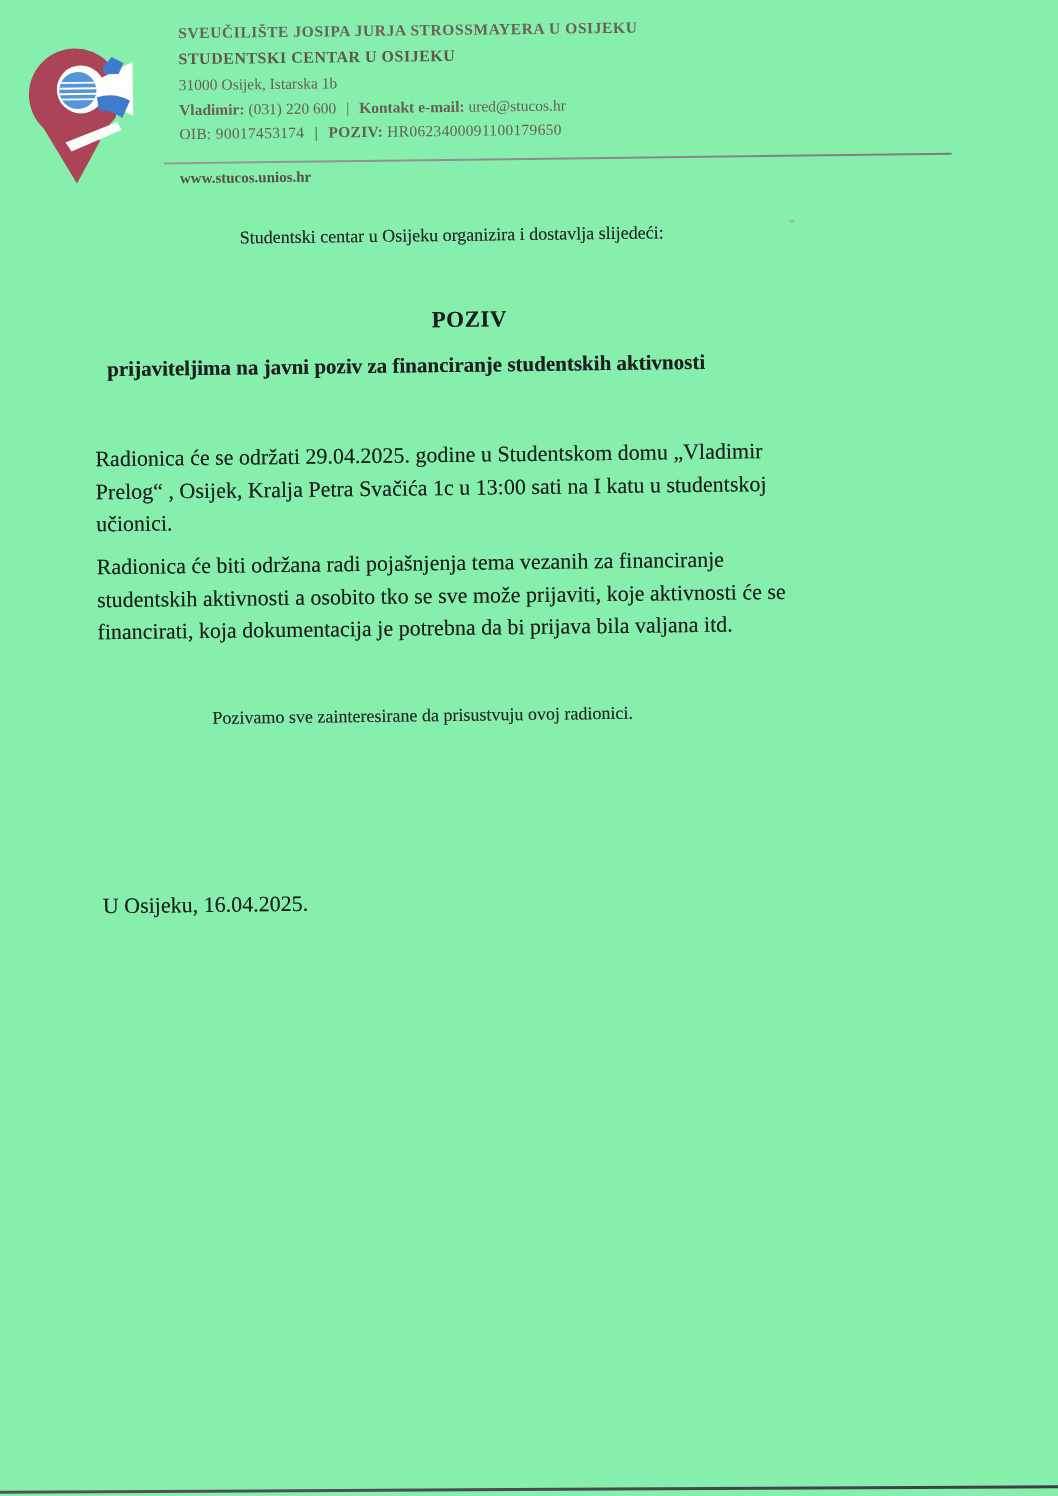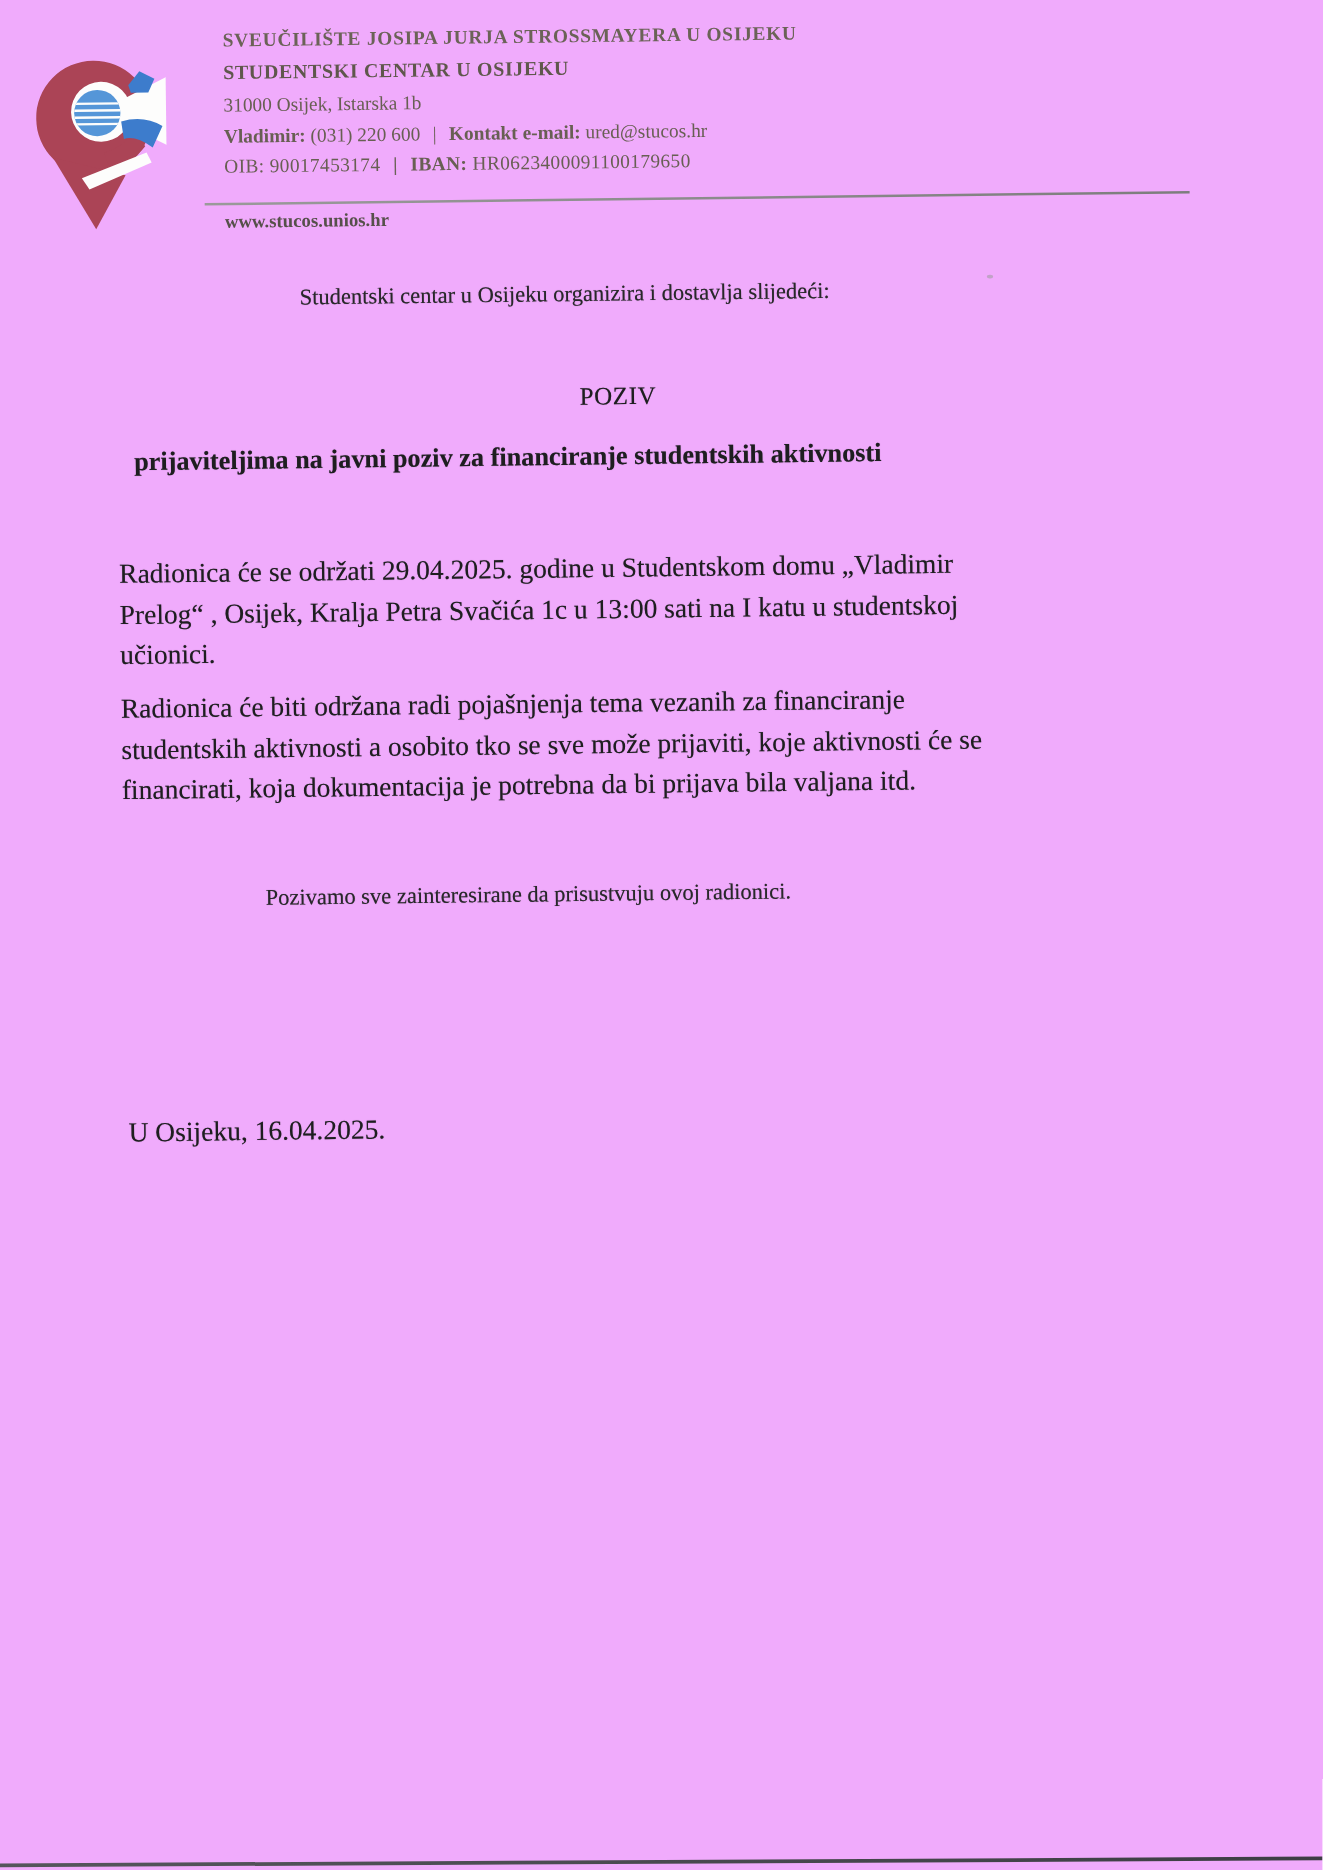--- a/index.html
+++ b/index.html
@@ -4,21 +4,21 @@
 <style>
   html, body {
     margin: 0;
     padding: 0;
     background: #ffffff;
   }
   .page {
     position: relative;
     width: 1058px;
     height: 1496px;
-    background: #f0abfc;
+    background: #86efac;
     overflow: hidden;
     font-family: "Liberation Serif", "DejaVu Serif", serif;
   }
   .skew {
     position: absolute;
     inset: 0;
     transform: rotate(-0.7deg);
     transform-origin: 50% 45%;
   }
   .abs { position: absolute; white-space: nowrap; }
@@ -35,21 +35,21 @@
   .lh-divider { padding: 0 6px; color: #6b6257; }
   .rule {
     position: absolute; left: 170px; top: 158px; width: 788px; height: 2px;
     background: linear-gradient(to right, #9a9a9a, #7d7d7d);
   }
   .website { left: 186px; top: 166px; font-size: 15px; font-weight: 600; color: #56504a; }
 
   
   .doc-text { color: #1e1e20; text-shadow: 0 0 0.6px rgba(30,30,30,0.5); }
   .intro    { left: 245px; top: 224px; font-size: 18px; color: #28282a; }
-  .title    { left: 468px; top: 306px; font-size: 20px; font-weight: 400; letter-spacing: 0.5px; }
+  .title    { left: 436px; top: 306px; font-size: 23px; font-weight: 700; letter-spacing: 0.5px; }
   .subtitle { left: 111px; top: 352px; font-size: 21px; font-weight: 700; }
   .para     { left: 98px; }
   .para1    { top: 438px; }
   .para2    { top: 546px; }
   .para-line { font-size: 22px; line-height: 32.5px; white-space: nowrap; }
   .closing  { left: 212px; top: 704px; font-size: 18px; color: #28282a; }
   .dateline { left: 100px; top: 888px; font-size: 22px; }
 
   
   .artifact {
@@ -108,21 +108,21 @@
       <span class="lh-bold">Vladimir:</span>
       <span>(031) 220 600</span>
       <span class="lh-divider">|</span>
       <span class="lh-bold">Kontakt e-mail:</span>
       <span>ured@stucos.hr</span>
     </div>
     <div class="abs lh-line lh-line5">
       <span>OIB:</span>
       <span>90017453174</span>
       <span class="lh-divider lh-bold">|</span>
-      <span class="lh-bold">IBAN:</span>
+      <span class="lh-bold">POZIV:</span>
       <span>HR0623400091100179650</span>
     </div>
     <div class="rule"></div>
     <div class="abs website">www.stucos.unios.hr</div>
 
     <div class="abs doc-text intro">Studentski centar u Osijeku organizira i dostavlja slijedeći:</div>
     <div class="abs doc-text title">POZIV</div>
     <div class="abs doc-text subtitle">prijaviteljima na javni poziv za financiranje studentskih aktivnosti</div>
 
     <div class="abs doc-text para para1">

